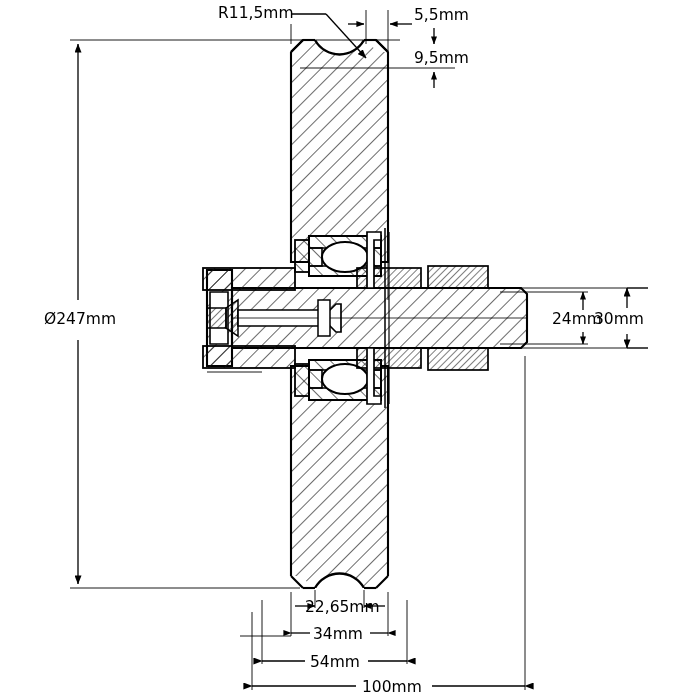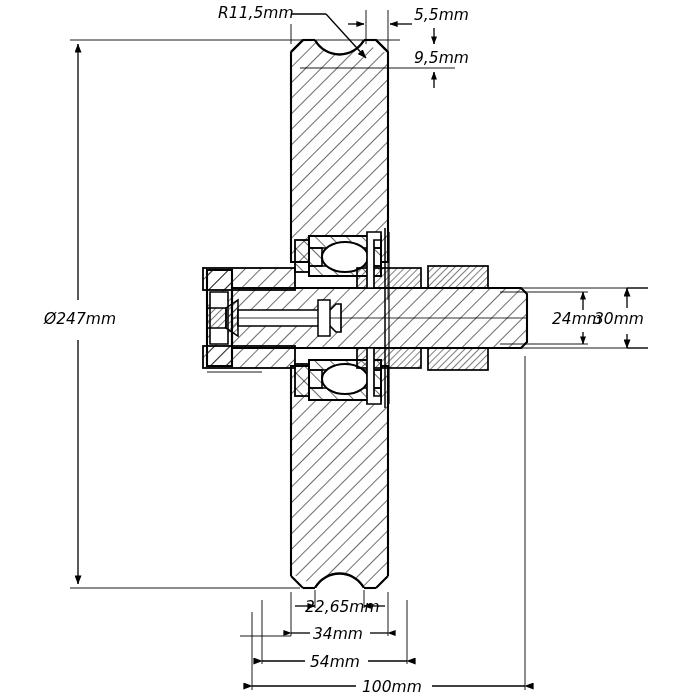--- a/index.html
+++ b/index.html
@@ -1,18 +1,18 @@
 <!DOCTYPE html>
 <html><head>
 <meta charset="utf-8">
 <style>
   html,body{margin:0;padding:0;background:#ffffff;}
   body{width:700px;height:700px;overflow:hidden;
        font-family:"DejaVu Sans","Liberation Sans",sans-serif;}
-  #stage{position:relative;width:700px;height:700px;background:#fff;font-style:italic;}
+  #stage{position:relative;width:700px;height:700px;background:#fff;}
   svg#dwg{position:absolute;left:0;top:0;width:700px;height:700px;display:block;}
   text{font-family:"DejaVu Sans","Liberation Sans",sans-serif;font-size:15.5px;fill:#000;}
 </style>
 </head>
 <body>
 
 <div id="stage">
 <svg id="dwg" viewBox="0 0 700 700" xmlns="http://www.w3.org/2000/svg">
   <defs>
     <marker id="ar" markerWidth="9" markerHeight="7" refX="8.6" refY="3.5" orient="auto" markerUnits="userSpaceOnUse">

